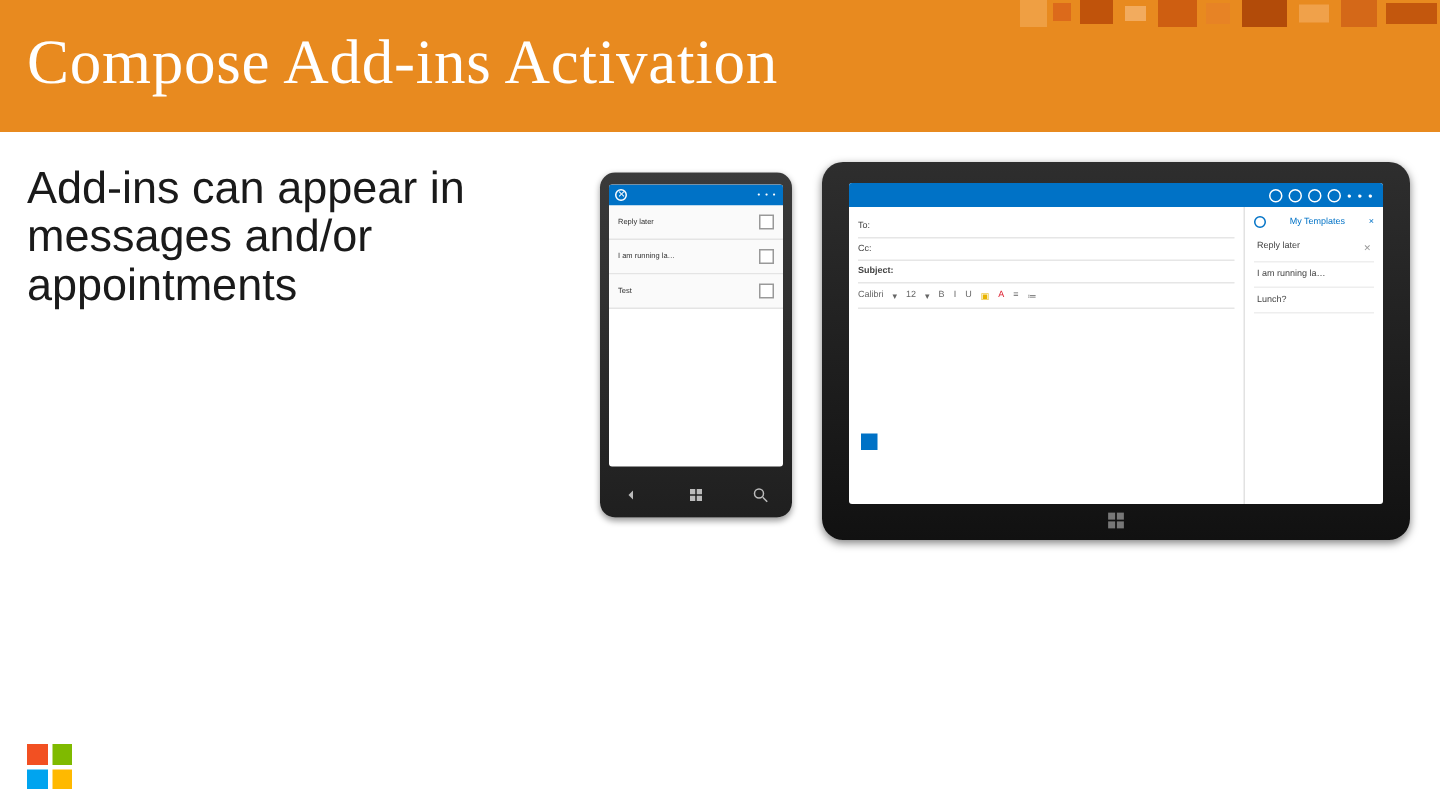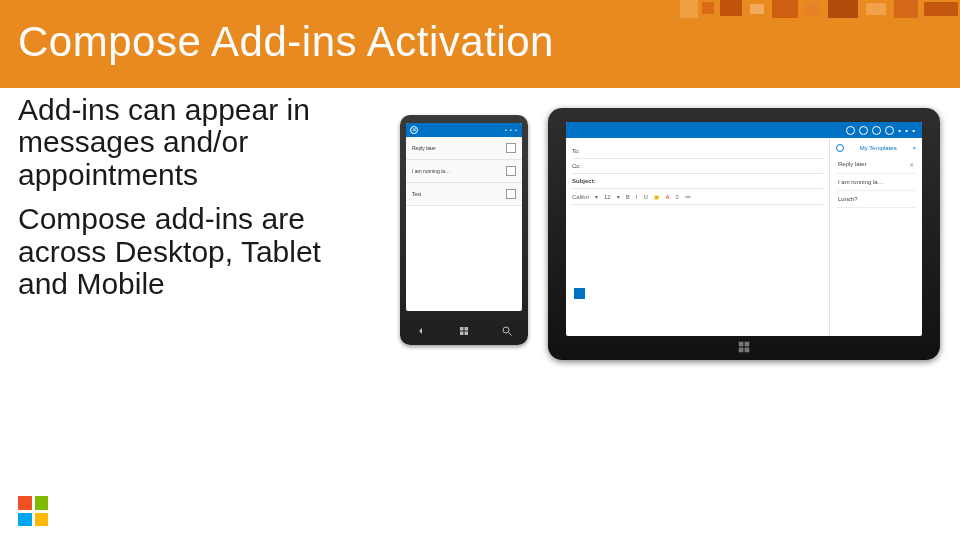--- a/index.html
+++ b/index.html
@@ -1,22 +1,22 @@
 <!DOCTYPE html>
 <html><head>
 <meta charset="utf-8">
 <style>
   * { box-sizing: border-box; margin: 0; padding: 0; }
   html, body { width: 960px; height: 540px; font-family: "Segoe UI Light", "Segoe UI", Arial, sans-serif; background:#fff; overflow:hidden; }
   .slide { position:relative; width:960px; height:540px; background:#fff; }
-  .header-band { position:absolute; left:0; top:0; width:100%; height:88px; background:#e88a1f; }
+  .header-band { position:absolute; left:0; top:0; width:100%; height:88px; background:#e88a1f;font-family:Liberation Serif, serif; }
   .header-pattern { position:absolute; right:0; top:0; width:280px; height:18px; }
   .header-pattern span { position:absolute; display:block; }
   .title { position:absolute; left:18px; top:18px; font-size:42px; font-weight:300; color:#ffffff; letter-spacing:.5px; }
-  .body { position:absolute; left:18px; top:94px; width:360px; }
+  .body { position:absolute; left:18px; top:110px; width:360px; }
   .body p { font-size:30px; line-height:1.08; font-weight:300; color:#1a1a1a; margin-bottom:12px; }
   .footer { position:absolute; left:18px; bottom:14px; display:flex; align-items:center; gap:10px; }
   .ms-logo { width:30px; height:30px; display:grid; grid-template-columns:1fr 1fr; grid-template-rows:1fr 1fr; gap:3px; }
   .ms-logo div:nth-child(1){background:#f25022;} .ms-logo div:nth-child(2){background:#7fba00;}
   .ms-logo div:nth-child(3){background:#00a4ef;} .ms-logo div:nth-child(4){background:#ffb900;}
   .ms-word { font-size:22px; font-weight:400; color:#5f5f5f; font-family:"Segoe UI", Arial, sans-serif; }
 
   
   .phone { position:absolute; left:400px; top:115px; width:128px; height:230px; border-radius:10px; background:linear-gradient(#3a3a3a,#1f1f1f); padding:8px 6px 22px; box-shadow:0 2px 4px rgba(0,0,0,.4); }
   .phone-screen { width:100%; height:188px; background:#fff; border-radius:2px; overflow:hidden; position:relative; font-size:5px; }
@@ -72,21 +72,20 @@
       <span class="hp" style="left:148px;top:0;width:30px;height:18px;background:#a83f06"></span>
       <span class="hp" style="left:186px;top:3px;width:20px;height:12px;background:#f1a452"></span>
       <span class="hp" style="left:214px;top:0;width:24px;height:18px;background:#d06118"></span>
       <span class="hp" style="left:244px;top:2px;width:34px;height:14px;background:#bc4d0a"></span>
     </div>
     <div class="title">Compose Add-ins Activation</div>
   </div>
 
   <div class="body">
     <p>Add-ins can appear in messages and/or appointments</p>
-    <p>Compose add-ins are across Desktop, Tablet and Mobile</p>
   </div>
 
   <div class="phone">
     <div class="phone-screen">
       <div class="phone-top">
         <span class="phone-close"></span>
         <span class="phone-dots">• • •</span>
       </div>
       <div class="phone-row">
         <span class="lbl">Reply later</span>

